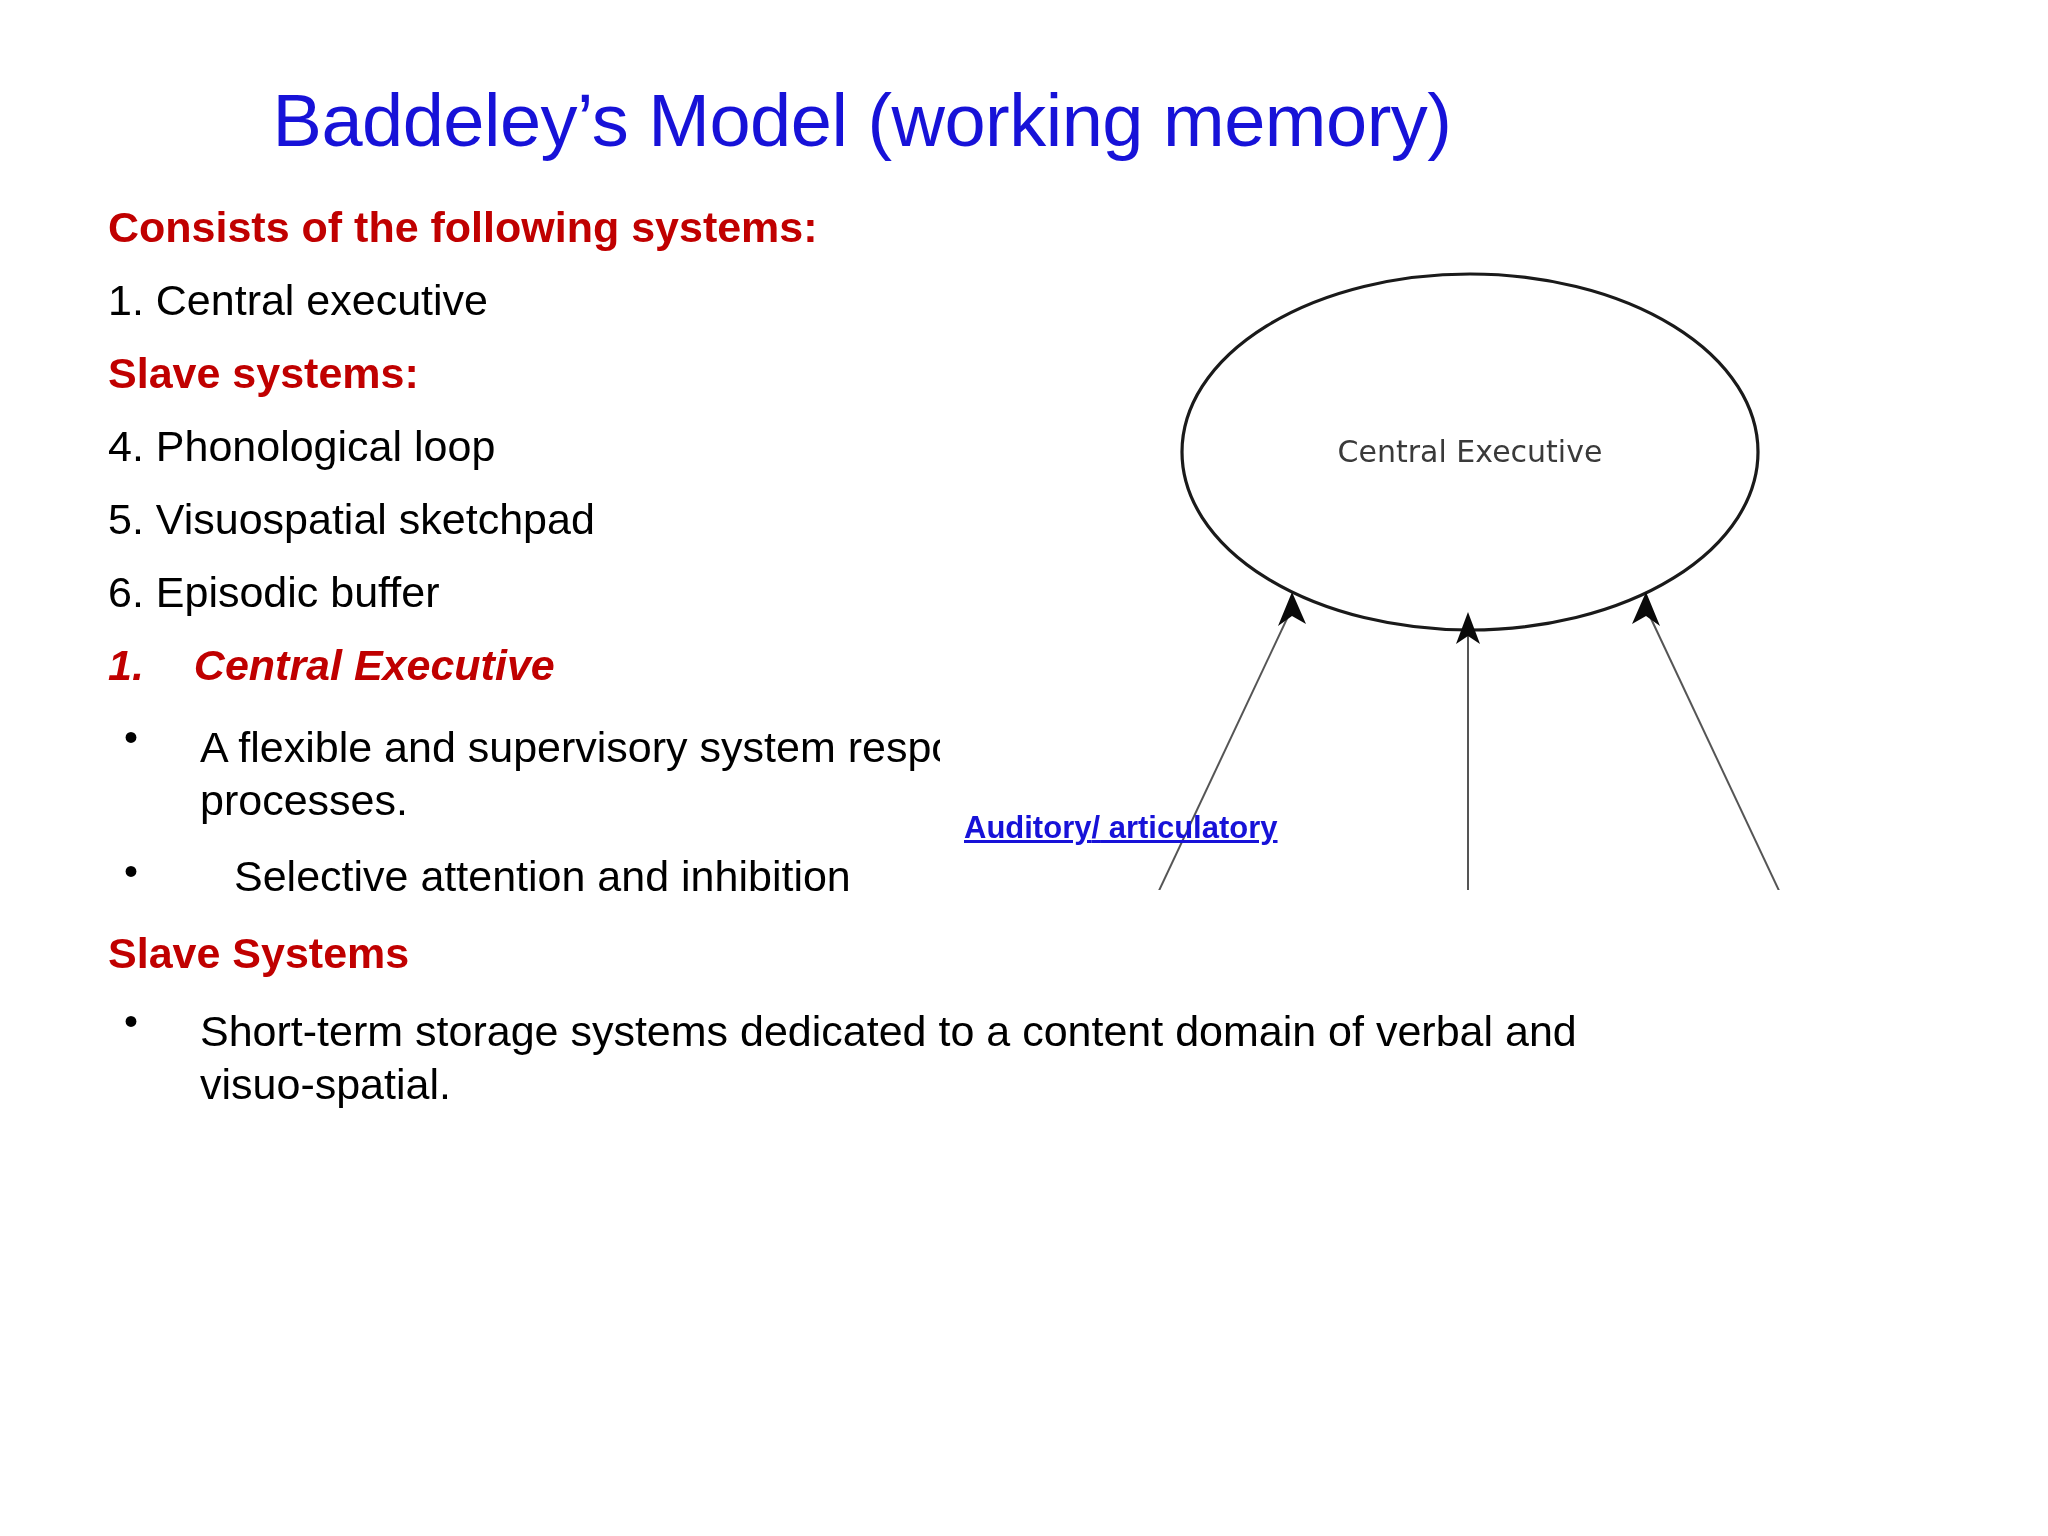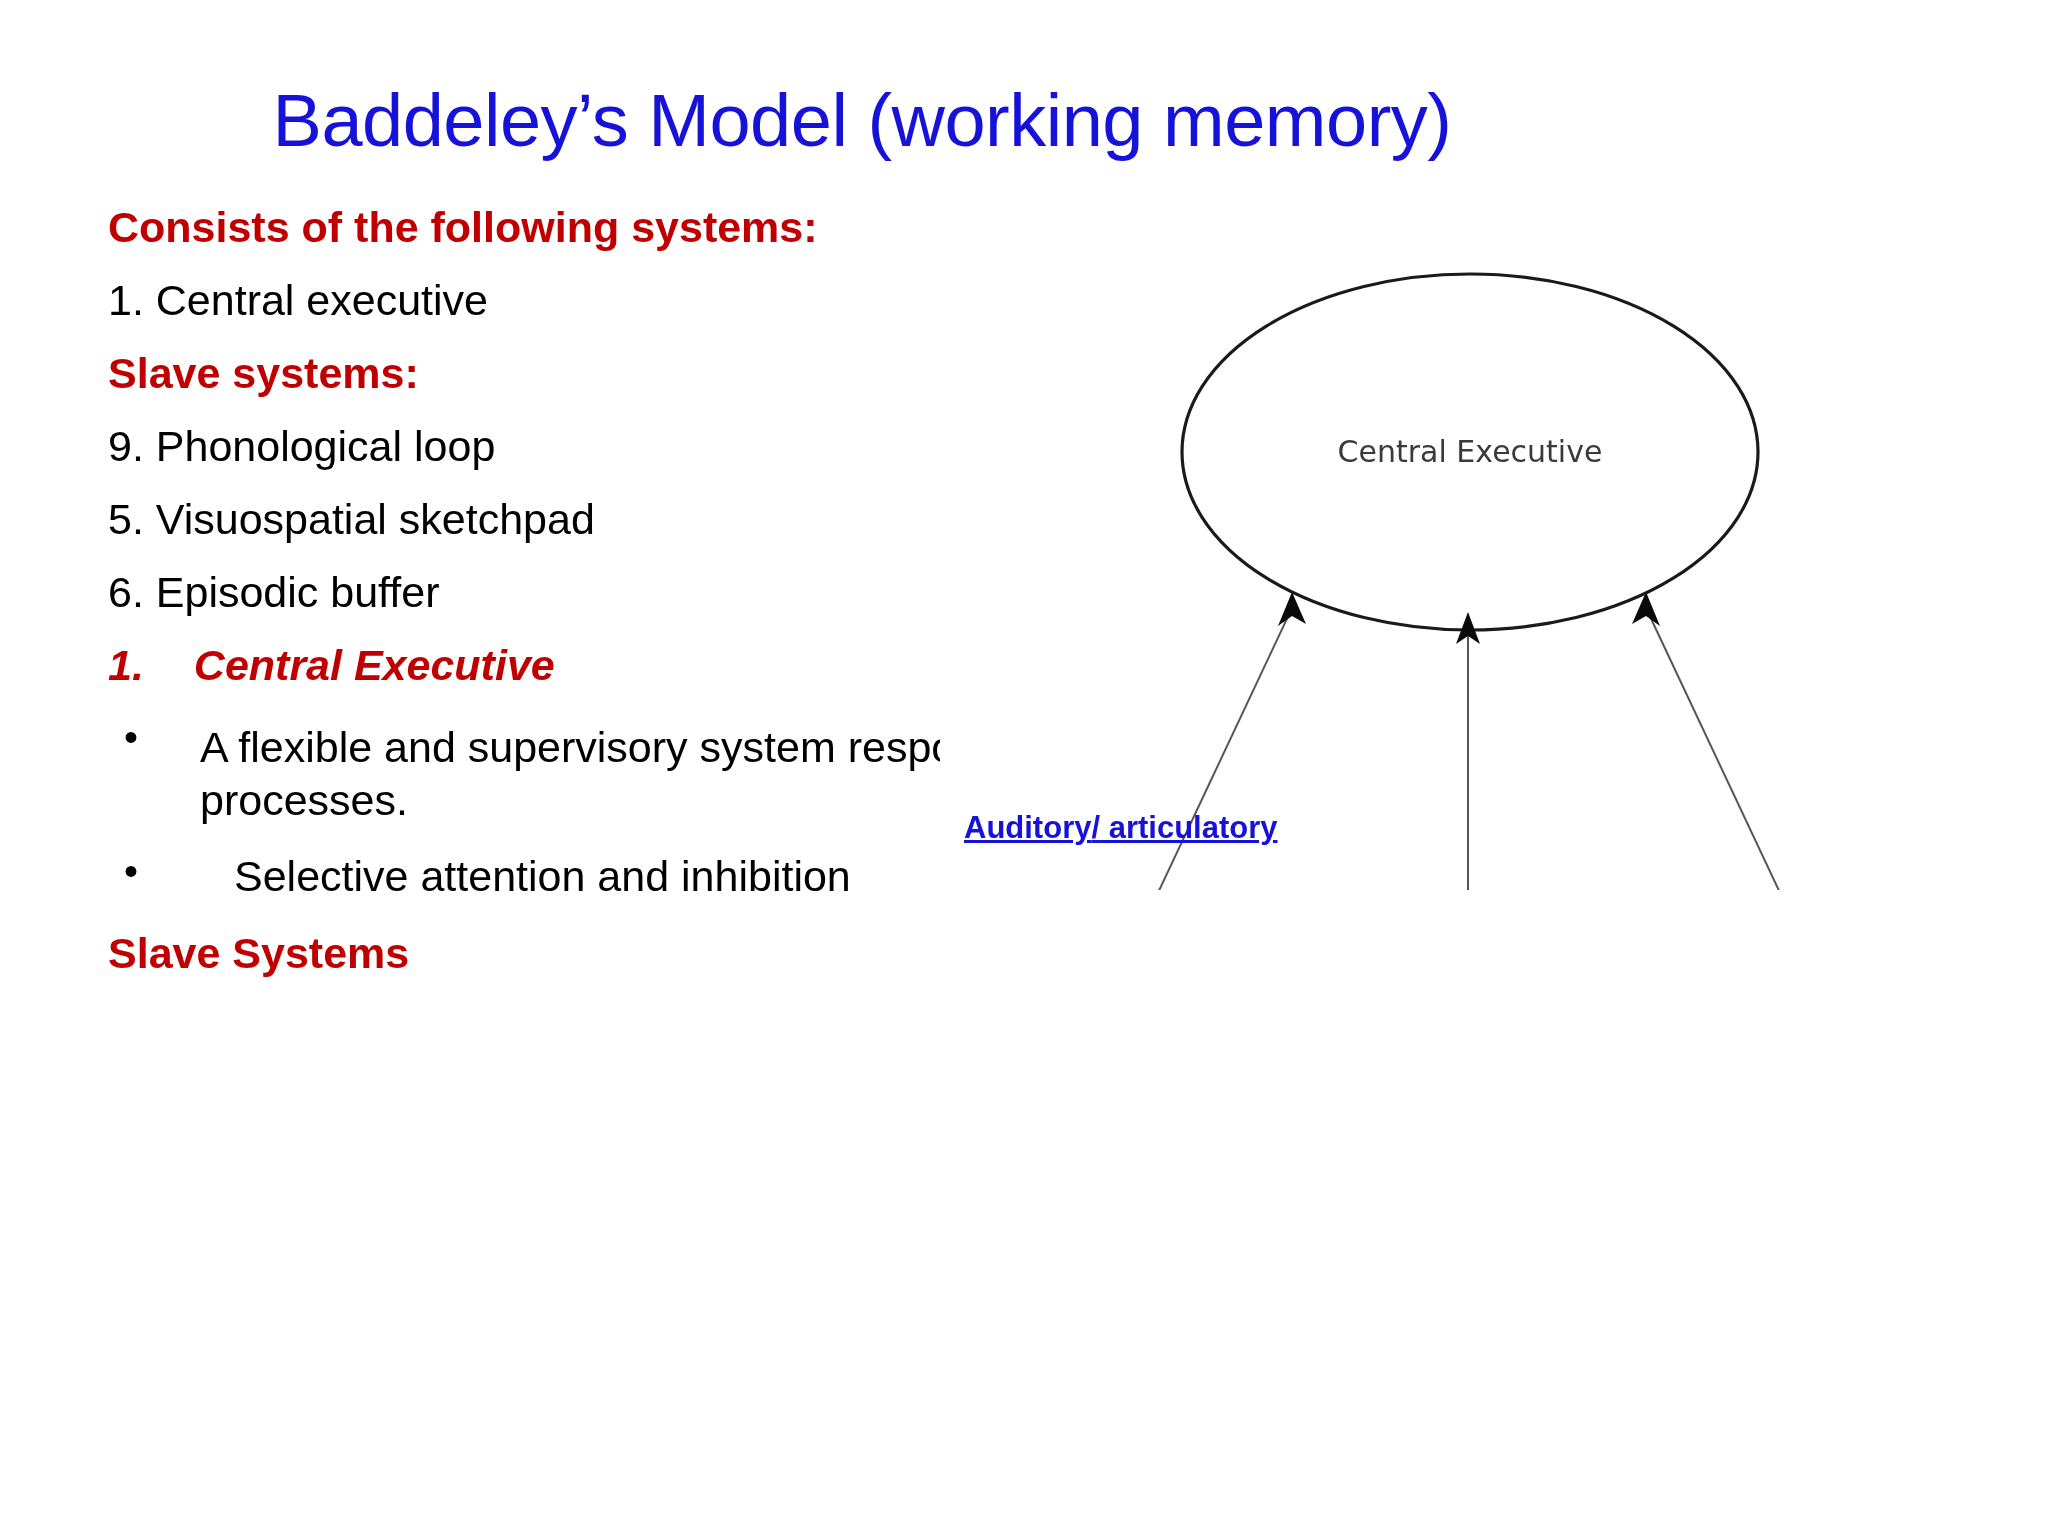--- a/index.html
+++ b/index.html
@@ -141,21 +141,21 @@
 
   <div class="line numbered sp-b">
     <span>1. Central executive</span>
   </div>
 
   <div class="line heading-red sp-b">
     <span>Slave systems:</span>
   </div>
 
   <div class="line numbered sp-b">
-    <span>9. Phonological loop</span>
+    <span>4. Phonological loop</span>
   </div>
 
   <div class="line numbered sp-b">
     <span>5. Visuospatial sketchpad</span>
   </div>
 
   <div class="line numbered sp-b">
     <span>6. Episodic buffer</span>
   </div>
 
@@ -170,20 +170,23 @@
 
 
   <div class="line bulleted sp-c">
     <span style="display:inline-block;width:34px;"></span><span>Selective attention and inhibition</span>
   </div>
 
   <div class="line heading-red sp-b">
     <span>Slave Systems</span>
   </div>
 
+  <div class="line bulleted wrap-narrow">
+    <span>Short-term storage systems dedicated to a content domain  of verbal and visuo-spatial.</span>
+  </div>
 
 </div>
 
 <div id="diagram">
   <svg width="1110" height="650" viewBox="0 0 1110 650" xmlns="http://www.w3.org/2000/svg" style="visibility: hidden;">
     <defs>
       <marker id="arrowUp" markerWidth="16" markerHeight="16" refX="8" refY="8" orient="auto" markerUnits="userSpaceOnUse">
         <path d="M8,1 L14,14 L8,10.5 L2,14 Z" fill="#000000"></path>
       </marker>
       <marker id="arrowDown" markerWidth="16" markerHeight="16" refX="8" refY="8" orient="auto" markerUnits="userSpaceOnUse">

